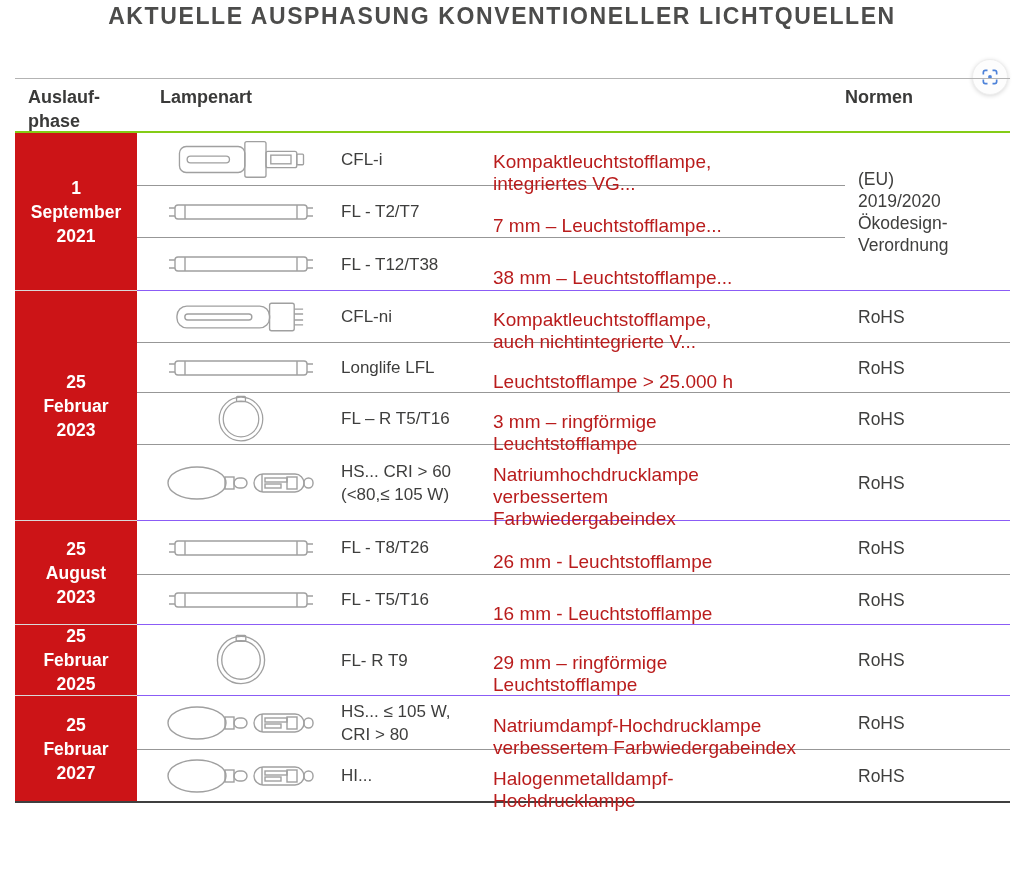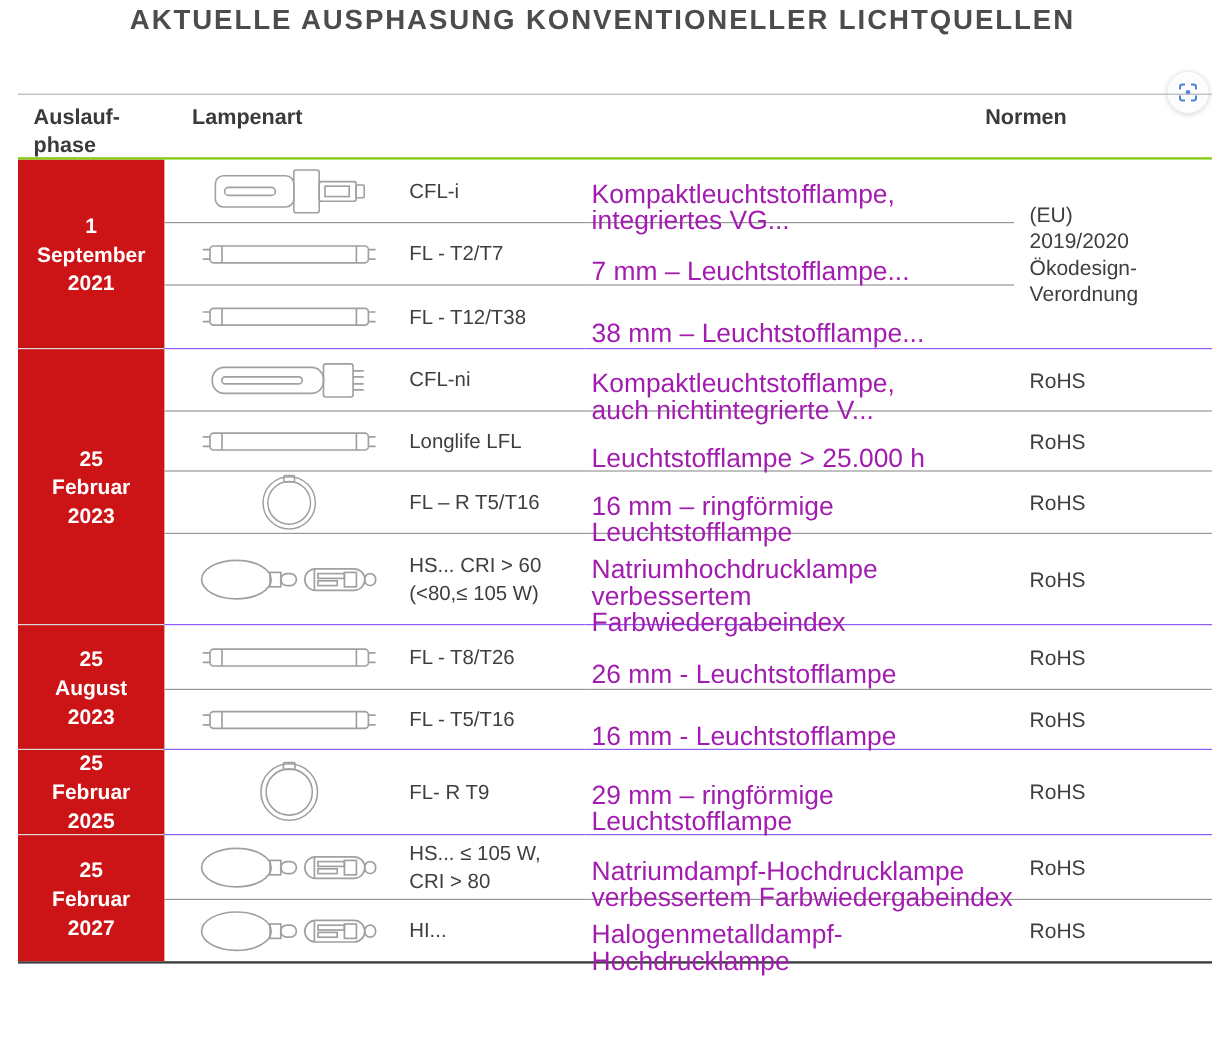--- a/index.html
+++ b/index.html
@@ -8,32 +8,32 @@
   .title{position:absolute;top:3px;left:0;width:1004px;text-align:center;
          font-size:23px;font-weight:bold;letter-spacing:1.6px;color:#4c4c4b;}
   .expand-btn{position:absolute;left:972px;top:59px;width:36px;height:36px;border-radius:50%;
         background:#fdfdfd;border:1px solid #eee;box-shadow:0 1px 4px rgba(0,0,0,.15);
         display:flex;align-items:center;justify-content:center;cursor:pointer;padding:0;}
   .twrap{position:absolute;left:15px;top:78px;width:995px;}
   .thead{position:relative;height:55px;border-top:1px solid #b3b3b3;border-bottom:2px solid #84cc16;box-sizing:border-box;}
   .th{position:absolute;top:6px;font-weight:bold;font-size:18px;color:#3a3a39;line-height:24px;}
   .th-phase{left:13px;}
   .th-lamp{left:145px;}
-  .th-norm{left:806px;}
+  .th-norm{left:830px;}
   .tbody{display:grid;
     grid-template-columns:122px 198px 152px 358px 165px;
     grid-template-rows:53px 52px 53px 52px 50px 52px 76px 54px 50px 71px 54px 51px;
     border-bottom:2px solid #3f3f3f;}
   .cell{display:flex;align-items:center;box-sizing:border-box;min-width:0;}
   .c1{grid-column:1}.c2{grid-column:2}.c3{grid-column:3}.c4{grid-column:4}.c5{grid-column:5}
   .date{background:var(--accent_red,#cc1417);color:#fff;font-weight:bold;font-size:17.5px;
         line-height:24px;justify-content:center;text-align:center;}
   .icon-cell{justify-content:center;padding-left:10px;}
   .code{padding-left:6px;font-size:17px;line-height:23px;color:#3e3e3d;}
-  .desc{padding-left:6px;font-size:22px;line-height:22px;color:#a21caf;margin-top:28px;}
+  .desc{padding-left:6px;font-size:19px;line-height:22px;color:#b91c1c;margin-top:28px;}
   .norm{padding-left:13px;font-size:17.5px;line-height:22px;color:#3e3e3d;}
   .pre{white-space:pre-line;}
   .sep{border-bottom:1px solid #979797;}
   .bsep{border-bottom:1px solid #8b5cf6;}
   .dsep{border-bottom:1px solid #d9d9d9;}
   .lamp-svg{stroke:#a0a0a0;fill:none;stroke-width:1.4;}
   .defs{position:absolute;width:0;height:0;overflow:hidden;}
 </style>
 </head>
 <body>
@@ -191,21 +191,21 @@
 
       <div class="cell c2 icon-cell sep" style="grid-row:6">
         <svg class="lamp-svg" width="48" height="48" viewBox="0 0 54 54">
             <use href="#sym-ring"></use>
           </svg>
         </div>
       <div class="cell c3 code sep" style="grid-row:6">
         <span>FL – R T5/T16</span>
         </div>
       <div class="cell c4 desc sep" style="grid-row:6">
-        <span class="pre">16 mm – ringförmige
+        <span class="pre">3 mm – ringförmige
 Leuchtstofflampe</span>
         </div>
       <div class="cell c5 norm sep" style="grid-row:6">
         <span>RoHS</span>
         </div>
 
       <div class="cell c2 icon-cell bsep" style="grid-row:7">
         <svg class="lamp-svg" width="150" height="42" viewBox="0 0 150 42">
             <use href="#sym-hs-pair"></use>
           </svg>

